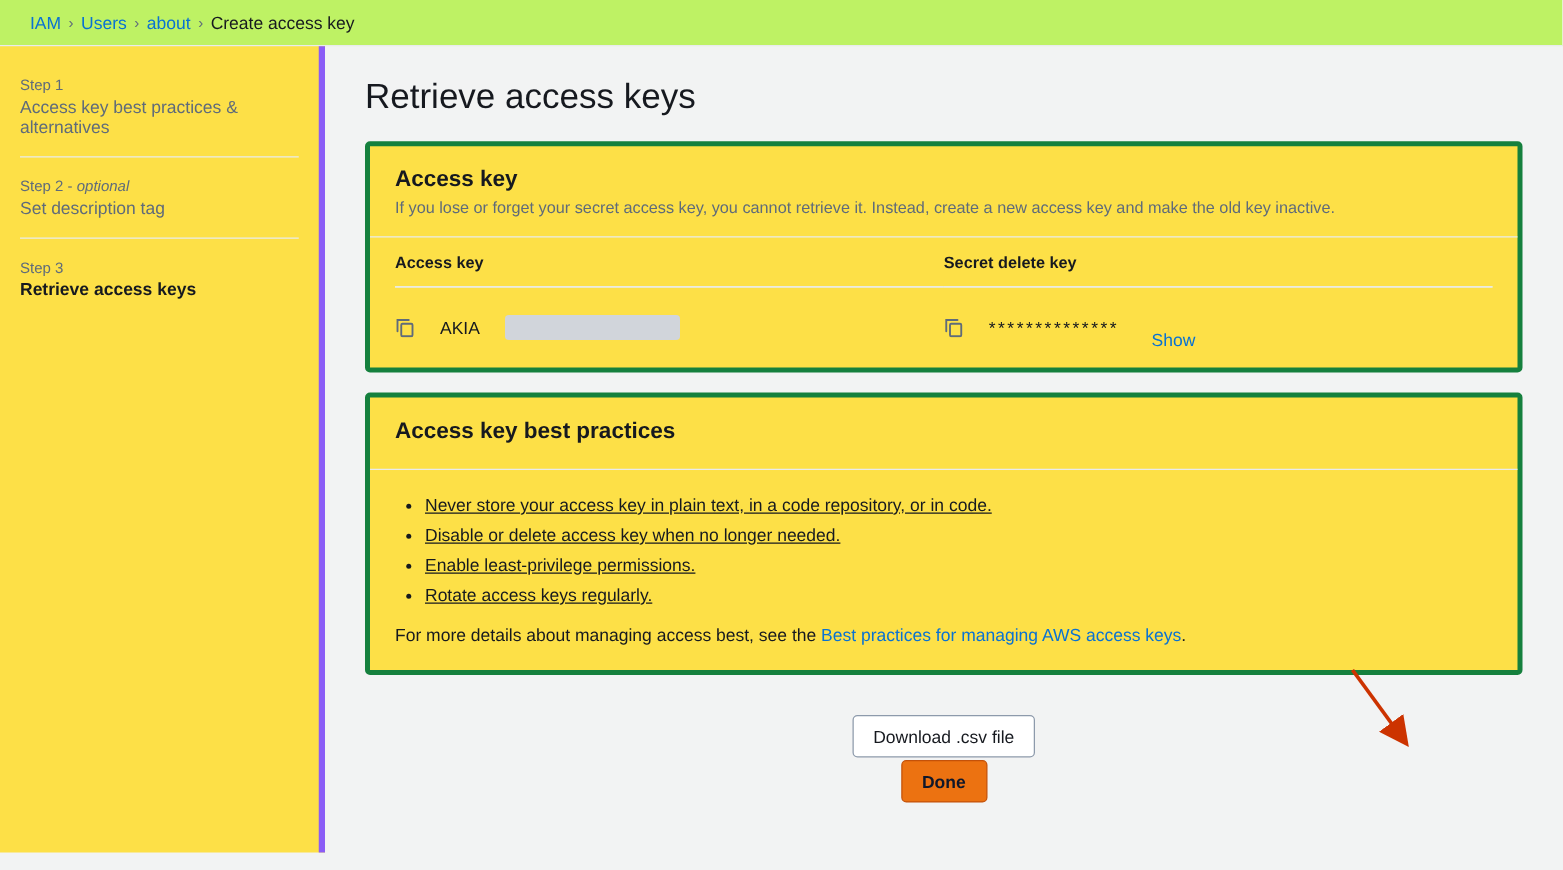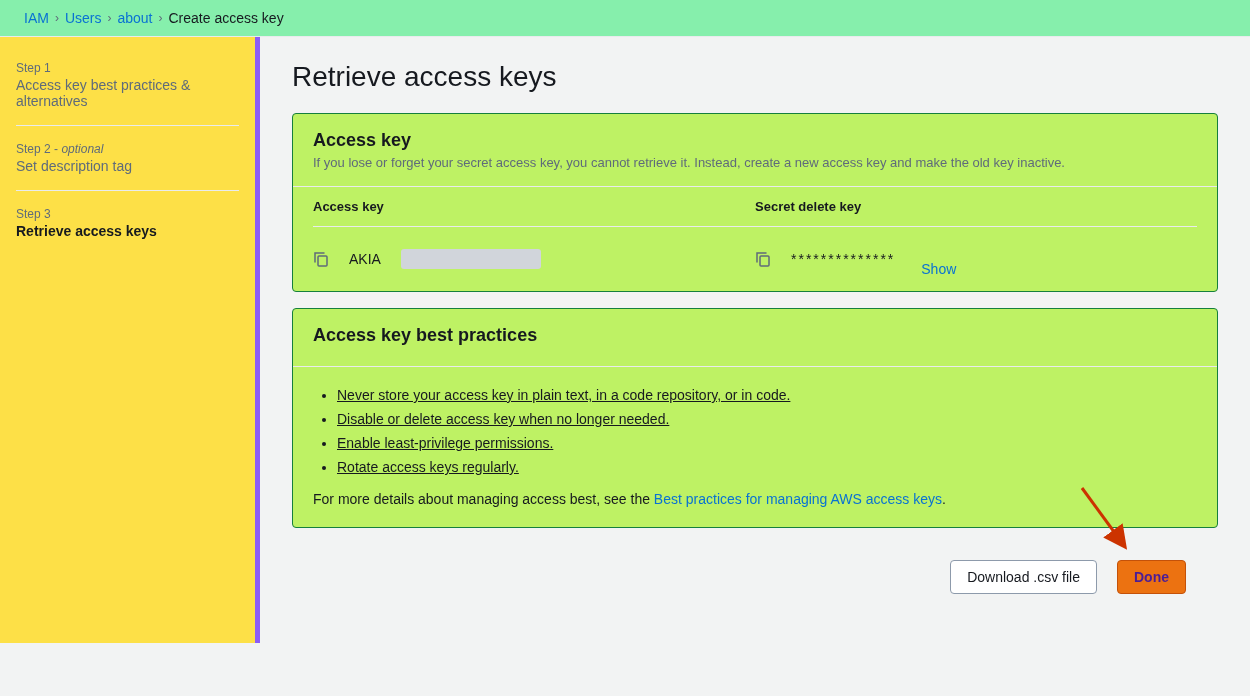--- a/index.html
+++ b/index.html
@@ -8,21 +8,21 @@
       font-size: 14px;
       color: #16191f;
       background: #f2f3f3;
       min-height: 696px;
     }
 
     .breadcrumb {
       display: flex;
       align-items: center;
       padding: 10px 24px;
-      background: #86efac;
+      background: #bef264;
       border-bottom: 1px solid #e9ebed;
       font-size: 14px;
     }
     .breadcrumb-item {
       color: #0972d3;
       cursor: pointer;
       text-decoration: none;
     }
     .breadcrumb-sep {
       margin: 0 6px;
@@ -77,22 +77,22 @@
     }
 
     .page-title {
       font-size: 28px;
       font-weight: 400;
       color: #16191f;
       margin-bottom: 20px;
     }
 
     .card {
-      background: #bef264;
-      border: 1px solid #15803d;
+      background: #fde047;
+      border: 4px solid #15803d;
       border-radius: 4px;
       margin-bottom: 16px;
     }
 
     .card-header {
       padding: 16px 20px;
       border-bottom: 1px solid #e9ebed;
     }
 
     .card-title {
@@ -192,43 +192,44 @@
       color: #0972d3;
       cursor: pointer;
       text-decoration: none;
     }
 
     .footer-actions {
       display: flex;
       justify-content: flex-end;
       align-items: center;
       padding: 16px 32px;
-      gap: 20px;
+      gap: 2px;
       position: relative;
+      flex-direction: column;
     }
 
     .btn {
       padding: 8px 16px;
       font-size: 14px;
       border-radius: 4px;
       cursor: pointer;
       font-family: inherit;
       font-weight: 400;
     }
 
     .btn-secondary {
       background: #fff;
       border: 1px solid #8d9aab;
       color: #16191f;
     }
 
     .btn-primary {
       background: #ec7211;
       border: 1px solid #c45109;
-      color: #4c1d95;
+      color: #0f172a;
       font-weight: 700;
       text-align: center;
     }
 
     .for-more-text {
       font-size: 14px;
       color: #16191f;
     }
   </style>
 </head>

